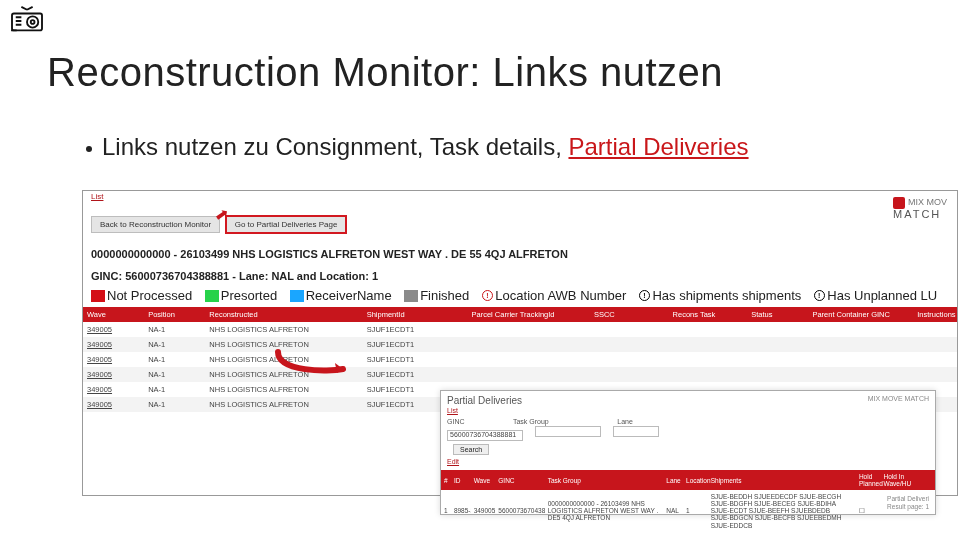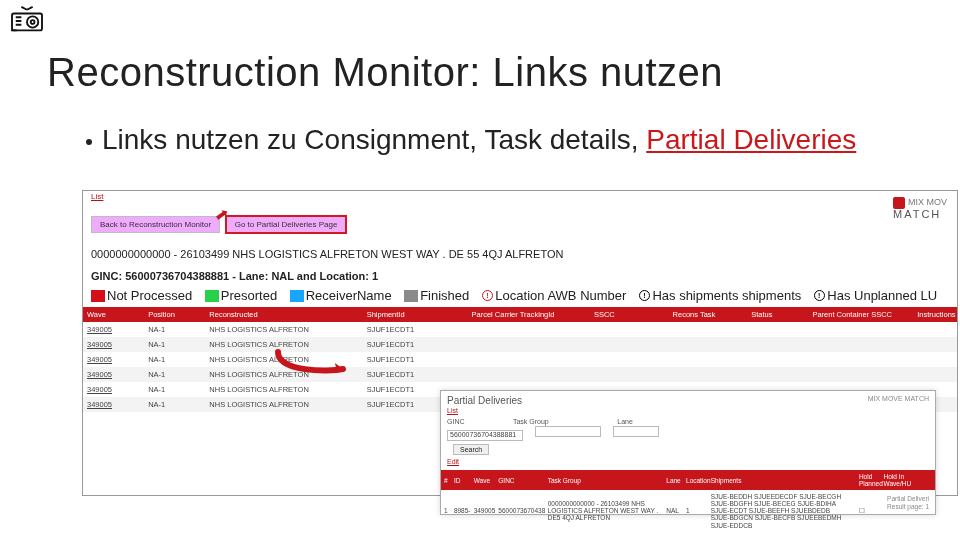--- a/index.html
+++ b/index.html
@@ -1,28 +1,28 @@
 <!DOCTYPE html>
 <html><head>
 <meta charset="utf-8">
 <style>
   html,body{margin:0;padding:0;width:960px;height:540px;background:#fff;font-family:"Segoe UI",Arial,sans-serif;color:#222;overflow:hidden}
   .projector{position:absolute;left:8px;top:6px}
   .projector svg{width:38px;height:30px;stroke:#111;fill:none;stroke-width:2}
   h1.title{position:absolute;left:47px;top:50px;font-size:40px;font-weight:400;margin:0;letter-spacing:0.5px}
-  .bullet{position:absolute;left:86px;top:124px;font-size:28px}
+  .bullet{position:absolute;left:86px;top:133px;font-size:24px}
   .bullet .dot{display:inline-block;width:6px;height:6px;background:#222;border-radius:50%;margin-right:10px;vertical-align:middle}
   .bullet .pd{color:#c9171a;text-decoration:underline}
   .shot1{position:absolute;left:82px;top:190px;width:876px;height:306px;border:1px solid #999;background:#fff;box-sizing:border-box;font-size:9px;overflow:hidden}
   .shot1 .hdr{font-size:13px;color:#444;padding:6px 8px 2px}
   .shot1 .link1{color:#b0141a;font-size:8px;margin-left:8px;text-decoration:underline}
   .btnrow{margin:14px 0 0 8px}
-  .sbtn{display:inline-block;border:1px solid #bdbdbd;background:#f0abfc;padding:3px 8px;font-size:8px;color:#333;margin-right:2px}
+  .sbtn{display:inline-block;border:1px solid #bdbdbd;background:#e5e5e5;padding:3px 8px;font-size:8px;color:#333;margin-right:2px}
   .redbox{border:2px solid #d21820 !important}
-  .line1{margin:14px 8px 2px;font-size:11px;font-weight:400}
+  .line1{margin:14px 8px 2px;font-size:11px;font-weight:700}
   .line2{margin:10px 8px 6px;font-size:11px;font-weight:700}
   .legend{margin:6px 0 4px 8px}
   .sw{display:inline-block;width:14px;height:12px;vertical-align:middle;margin-right:2px}
   .sw.red{background:#d40f17}.sw.grn{background:#27d24a}.sw.blu{background:#1aa6ff}.sw.gry{background:#8a8a8a}
   .lg{font-size:13px;margin-right:10px;vertical-align:middle}
   .warn{display:inline-block;width:9px;height:9px;border:1px solid #c9171a;border-radius:50%;color:#c9171a;font-size:7px;text-align:center;line-height:9px;font-weight:700}
   .warn.blk{border-color:#000;color:#000}
   table.t1{width:100%;border-collapse:collapse;font-size:7.5px;margin-top:4px;table-layout:fixed}
   table.t1 th{background:#c7151c;color:#fff;text-align:left;padding:3px 4px;font-weight:400}
   table.t1 td{padding:3px 4px;color:#444;white-space:nowrap;overflow:hidden}
@@ -112,21 +112,21 @@
     <thead>
         <tr>
       <th>Wave</th>
       <th>Position</th>
       <th>Reconstructed</th>
       <th>ShipmentId</th>
       <th>Parcel Carrier TrackingId</th>
       <th>SSCC</th>
       <th>Recons Task</th>
       <th>Status</th>
-      <th>Parent Container SSCC</th>
+      <th>Parent Container GINC</th>
       <th>Instructions</th>
     </tr>
       </thead>
     <tbody id="t1body">
         <tr>
           <td>349005</td>
           <td>NA-1</td>
           <td>NHS LOGISTICS ALFRETON</td>
           <td>SJUF1ECDT1</td>
           <td></td>

